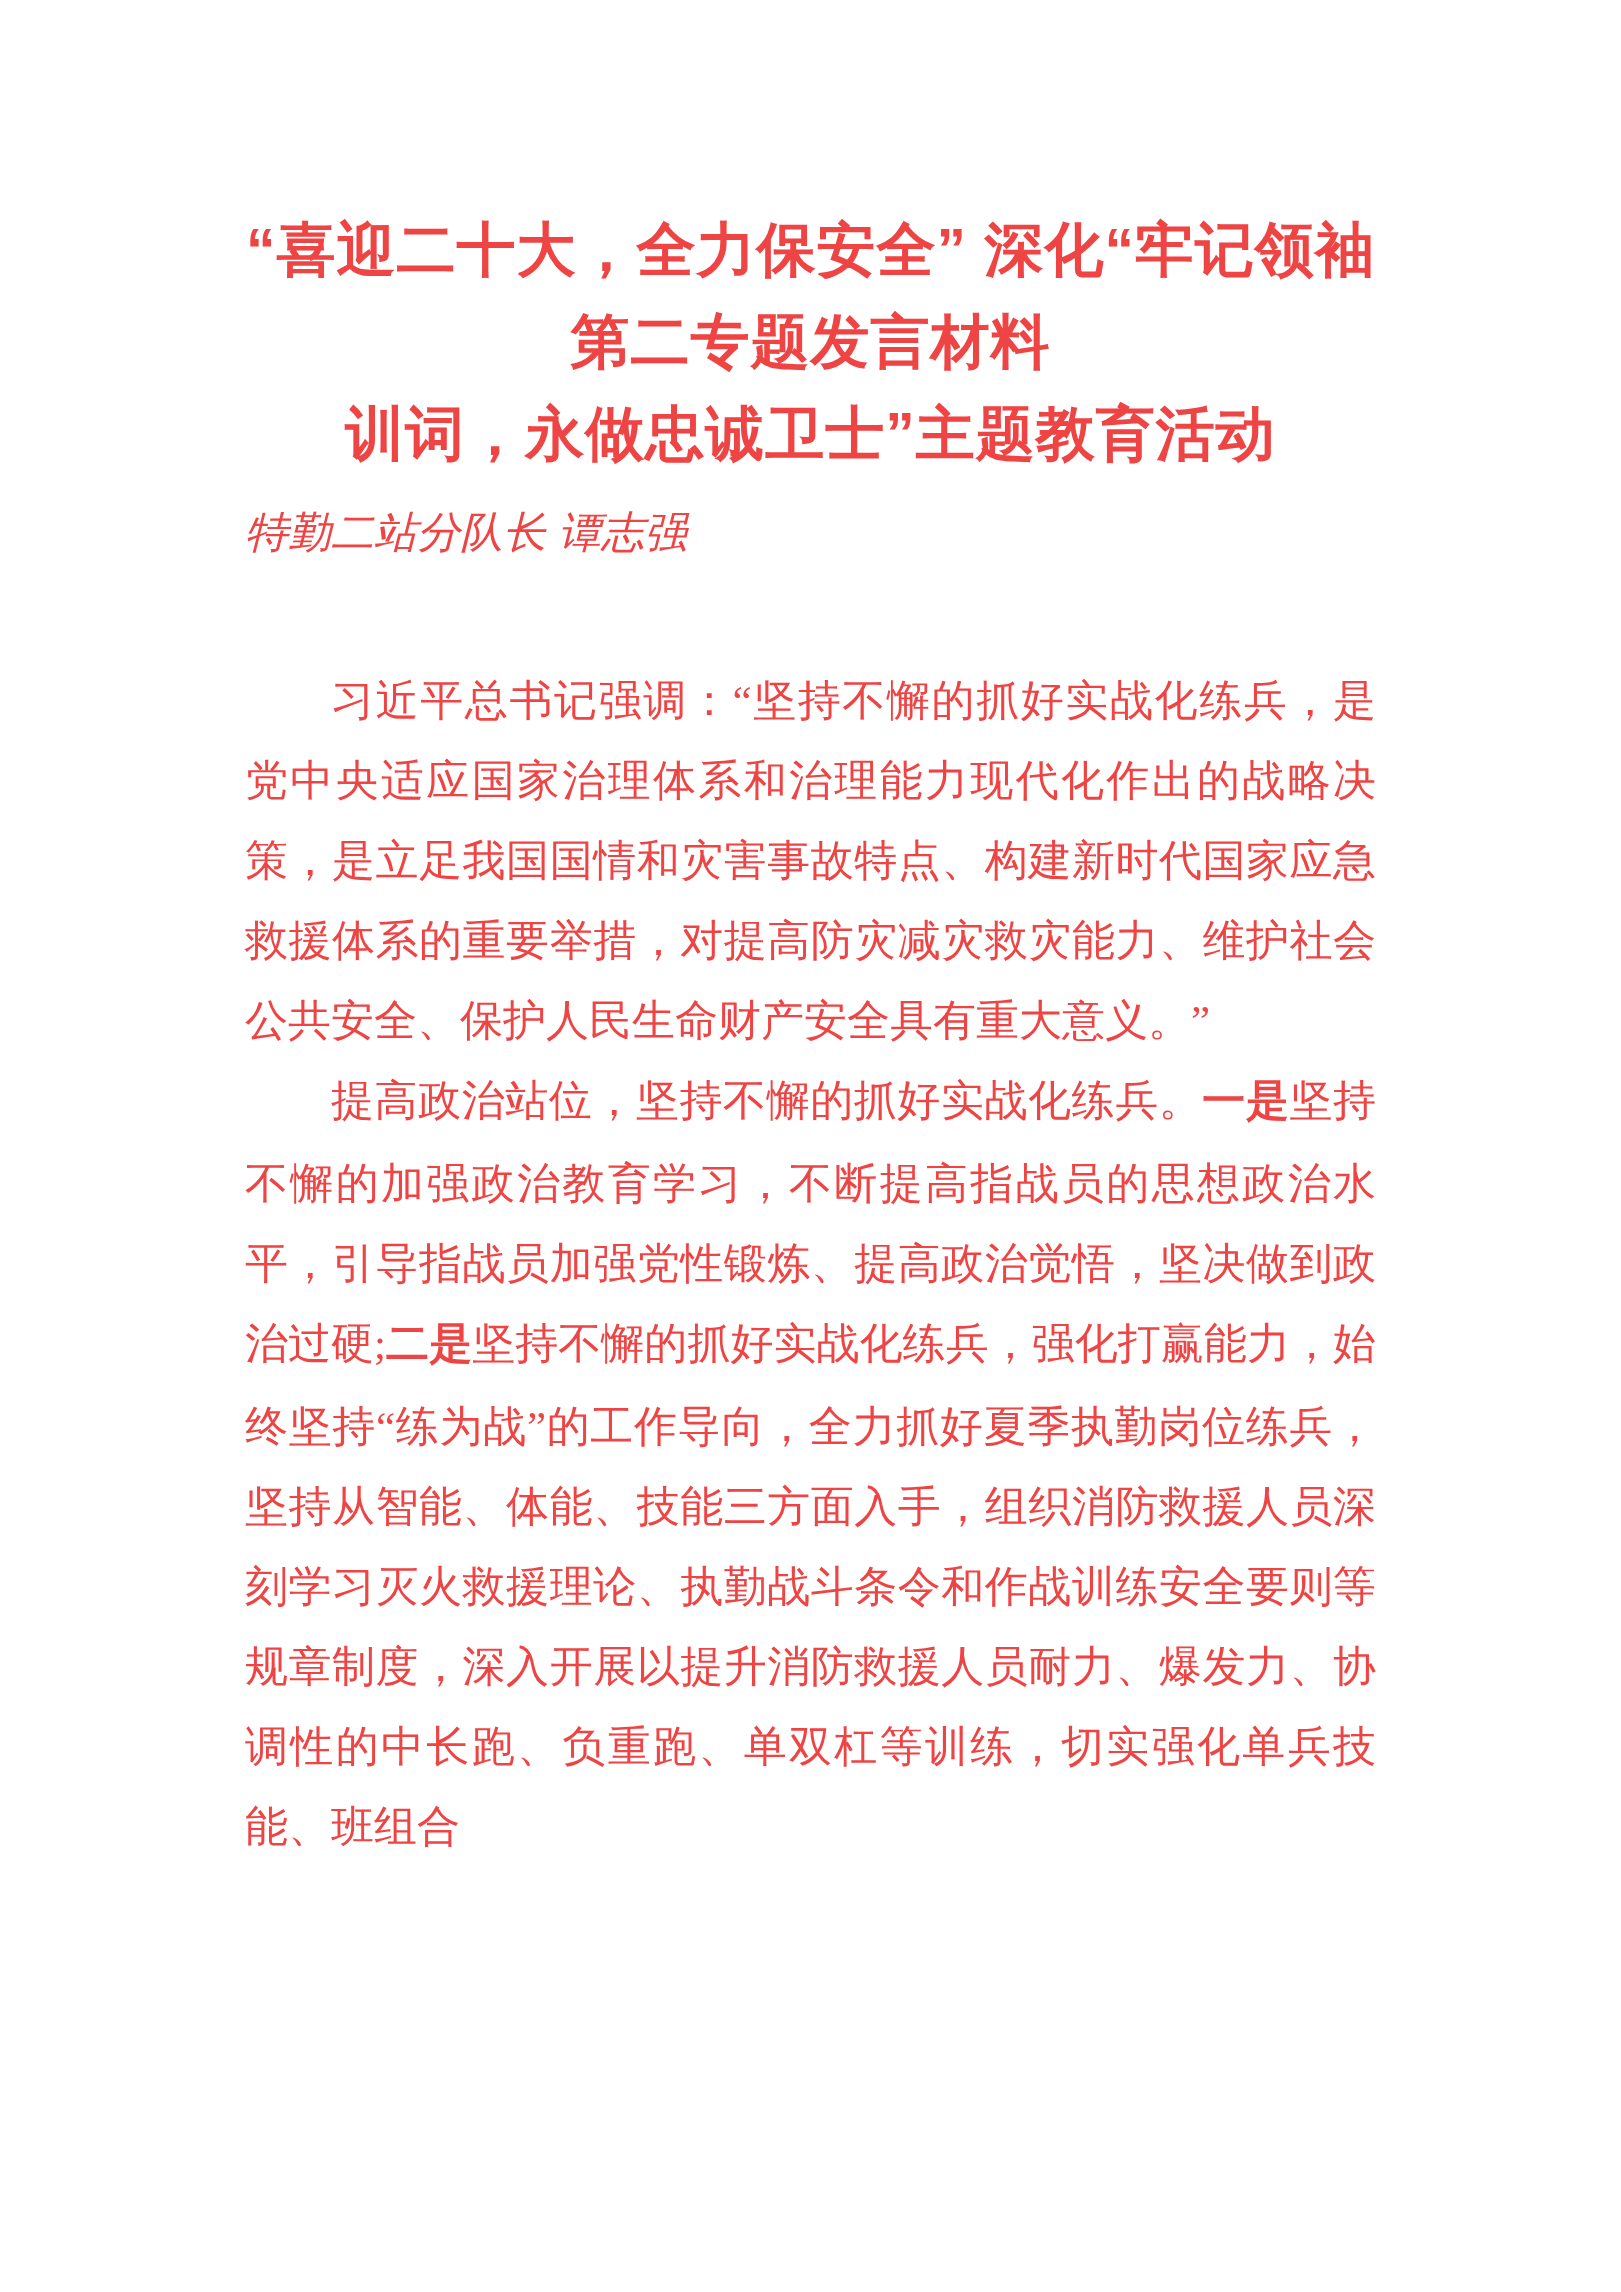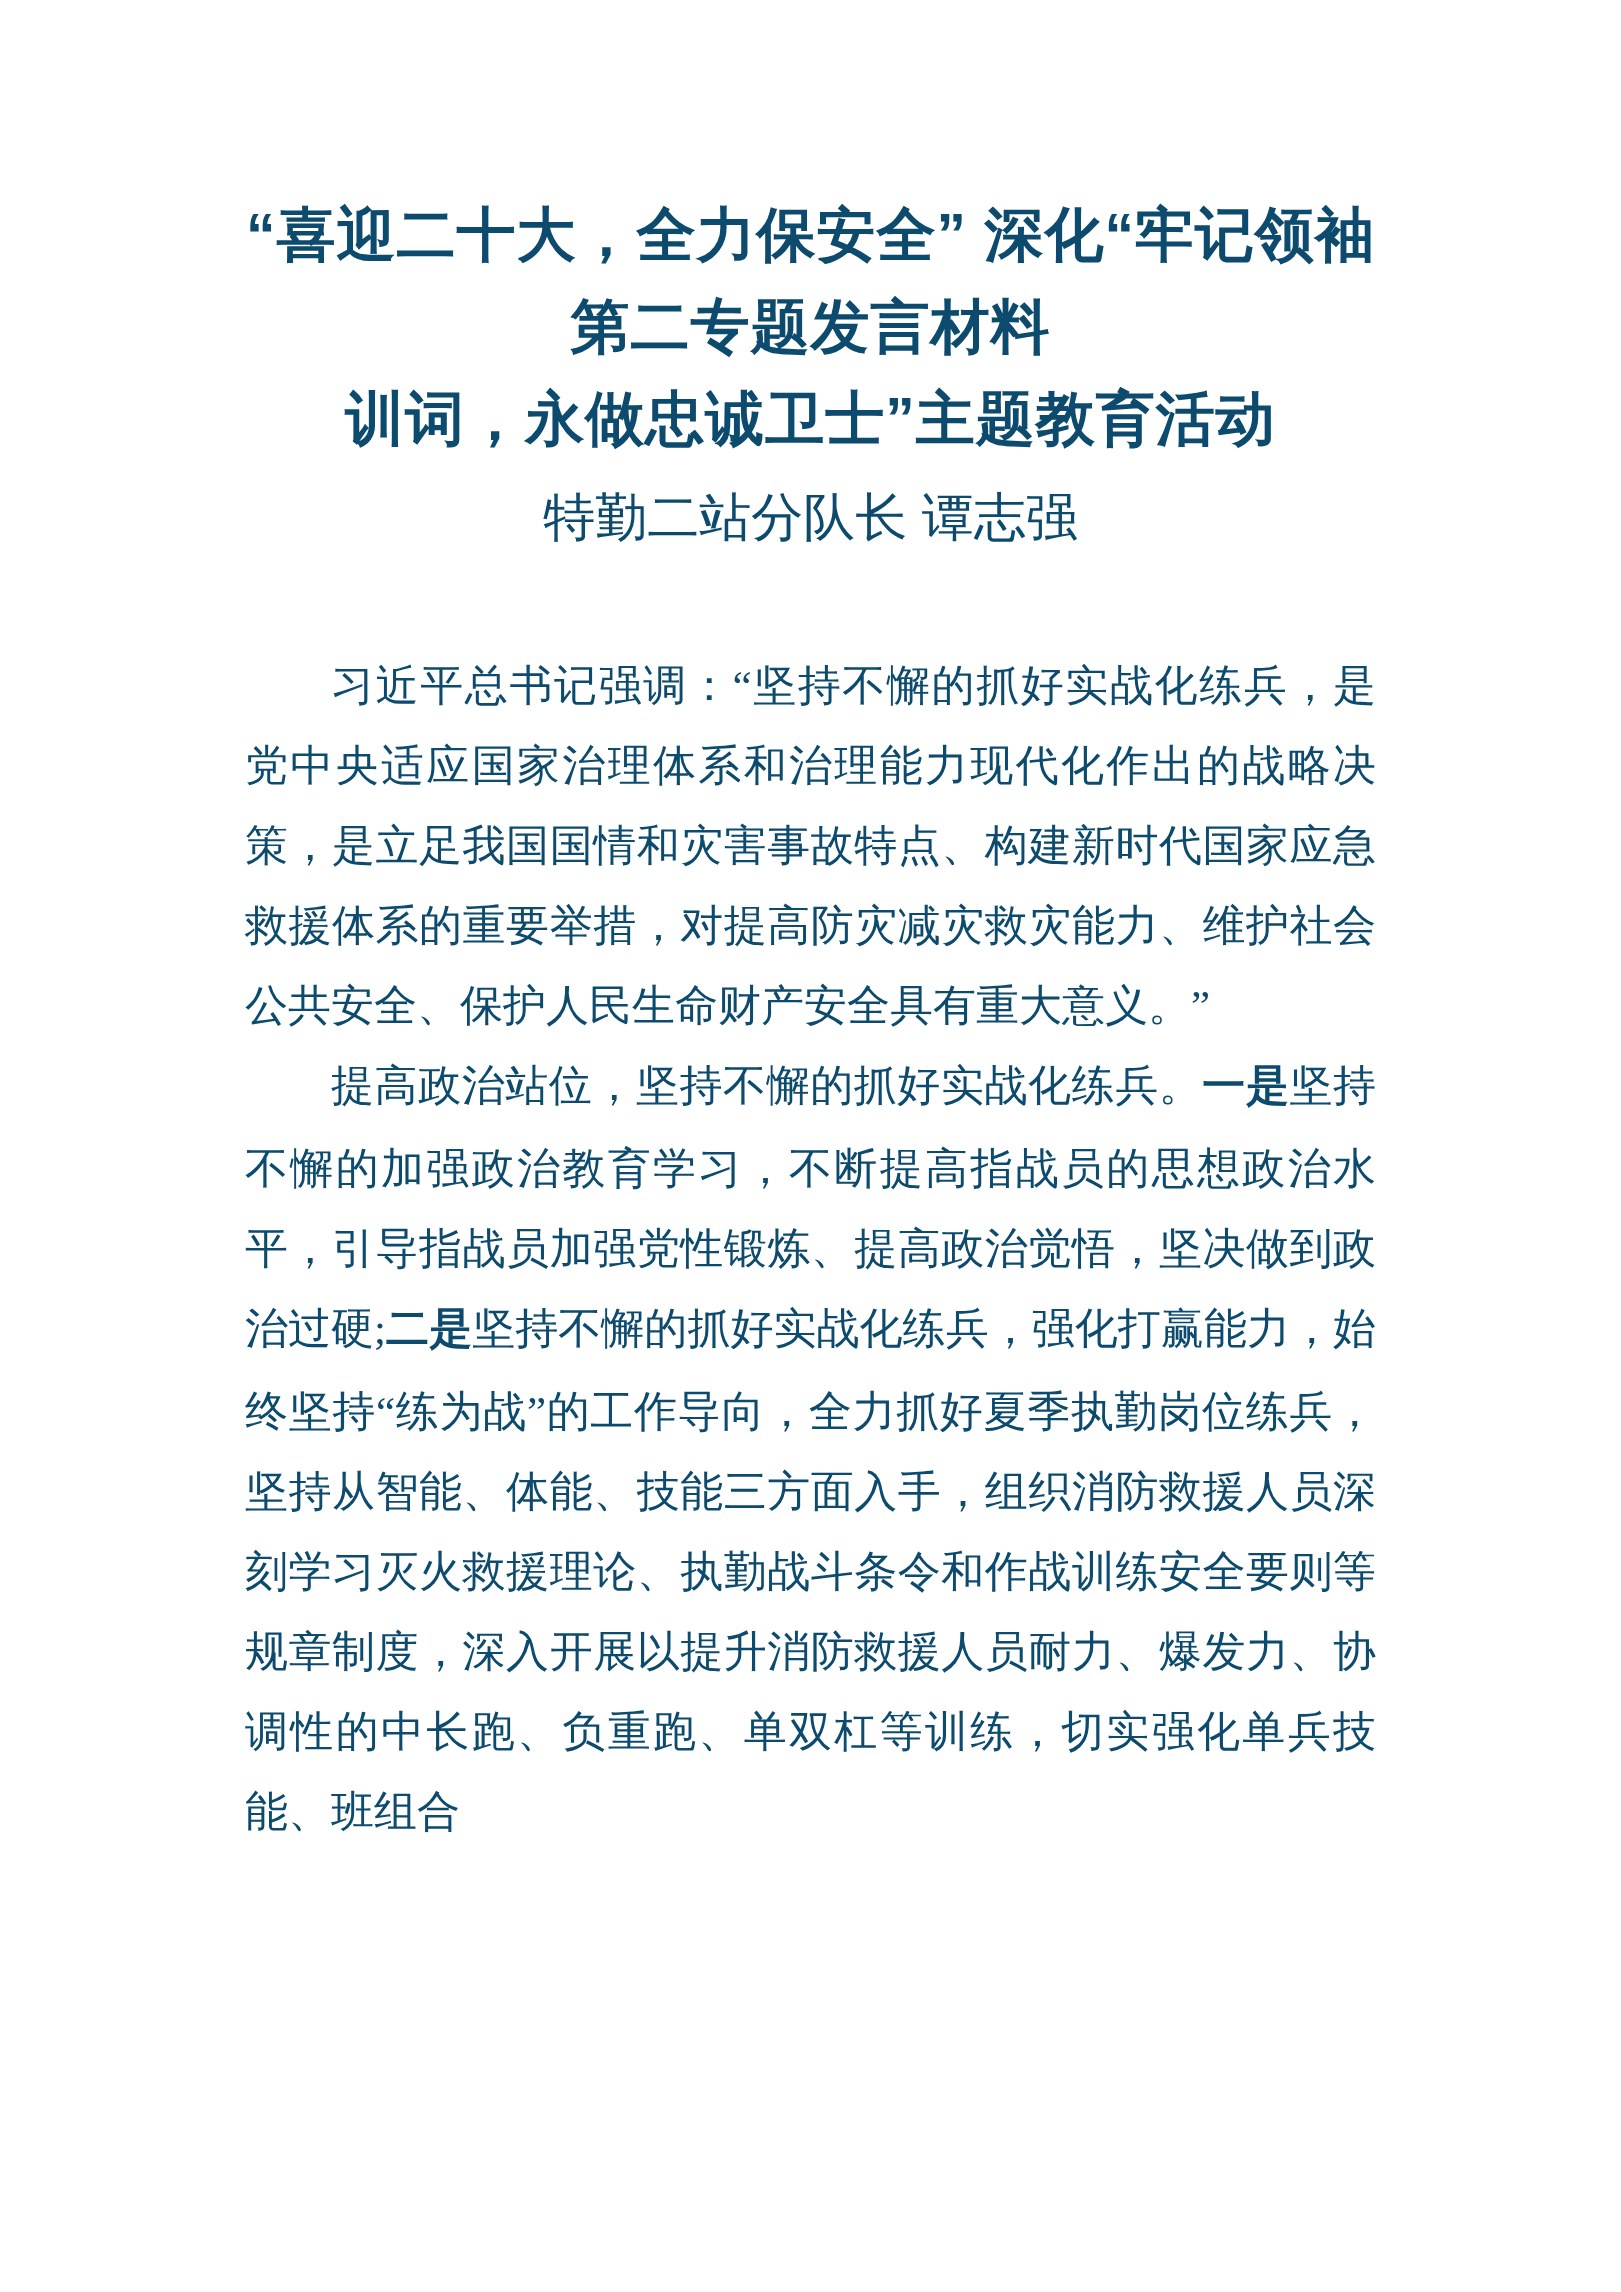--- a/index.html
+++ b/index.html
@@ -2,45 +2,46 @@
 <html><head>
 <meta charset="utf-8">
 <style>
   * { margin: 0; padding: 0; box-sizing: border-box; }
   html, body { background: #ffffff; }
 
   .page {
     position: relative;
     width: 1621px;
     height: 2256px;
-    margin: 1px auto;
+    margin: 16px auto;
     background: #ffffff;
-    color: #0c4a6e;
+    color: #ef4444;
     padding: 188px 245px 0 245px;
     overflow: hidden;
     font-family: "Liberation Serif", serif;
   }
 
   .doc-title {
     font-family: "Liberation Sans", sans-serif;
     font-weight: 700;
     font-size: 59px;
     line-height: 92px;
     text-align: center;
     letter-spacing: 1px;
   }
   .title-line { display: block; }
 
   .doc-author {
     margin-top: 21.6px;
-    text-align: center;
+    text-align: left;
     font-family: "Liberation Sans", sans-serif;
-    font-size: 52px;
+    font-size: 43px;
     line-height: 61px;
     font-weight: 400;
+    font-style: italic;
   }
 
   .doc-body {
     margin-top: 98px;
     font-size: 43px;
     line-height: 80px;
     text-align: justify;
     text-justify: inter-character;
   }
 

